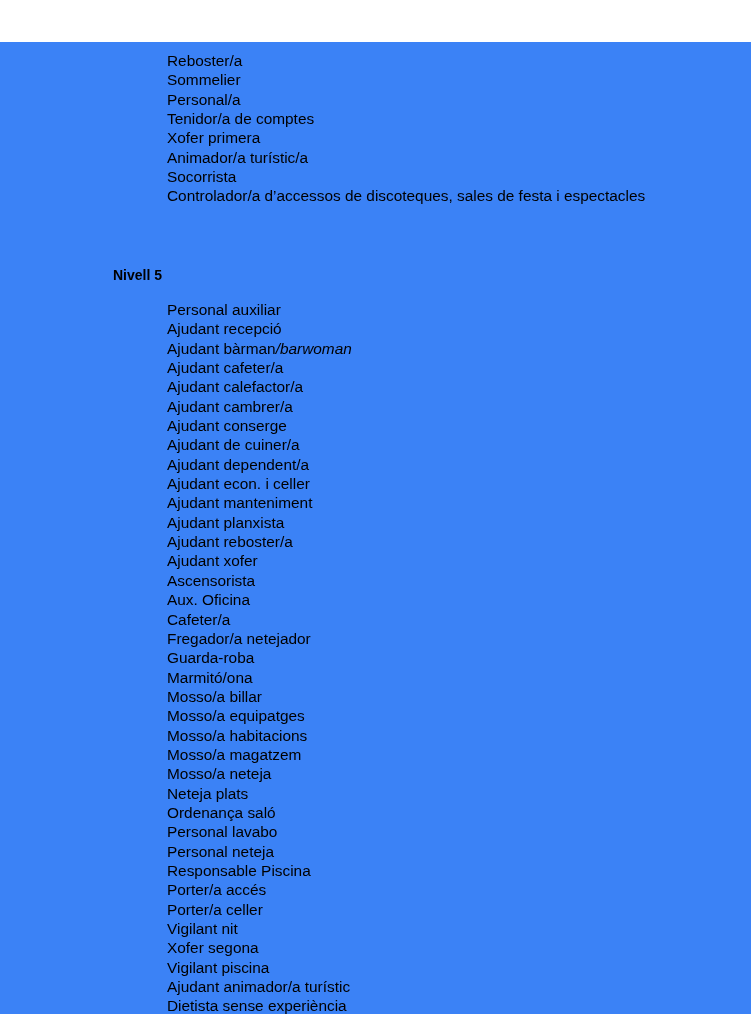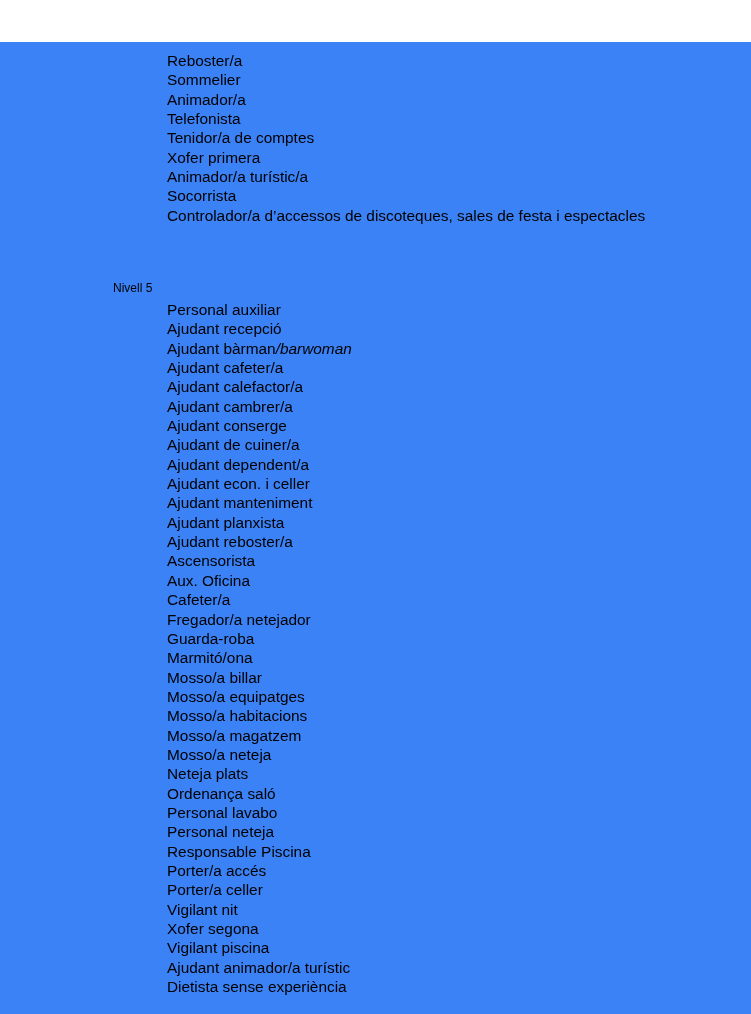--- a/index.html
+++ b/index.html
@@ -23,24 +23,24 @@
     position: absolute;
     white-space: nowrap;
   }
   .top-list {
     left: 167px;
     top: 9px;
   }
   .section-heading {
     position: absolute;
     left: 113px;
-    top: 237px;
+    top: 224px;
     margin: 0;
-    font-size: 12px;
-    font-weight: normal;
+    font-size: 14px;
+    font-weight: bold;
     line-height: 19.34px;
     white-space: nowrap;
   }
   .nivell5-list {
     left: 167px;
     top: 258px;
   }
   .doc-line {
     white-space: nowrap;
   }
@@ -49,22 +49,21 @@
   }
 </style>
 </head>
 <body>
 
 <div class="page">
 
   <div class="doc-list top-list">
       <div class="doc-line">Reboster/a</div>
       <div class="doc-line">Sommelier</div>
-      <div class="doc-line">Animador/a</div>
-      <div class="doc-line">Telefonista</div>
+      <div class="doc-line">Personal/a</div>
       <div class="doc-line">Tenidor/a de comptes</div>
       <div class="doc-line">Xofer primera</div>
       <div class="doc-line">Animador/a turístic/a</div>
       <div class="doc-line">Socorrista</div>
       <div class="doc-line">Controlador/a d’accessos de discoteques, sales de festa i espectacles</div>
     </div>
 
   <h2 class="section-heading">Nivell 5</h2>
 
   <div class="doc-list nivell5-list">
@@ -74,20 +73,21 @@
       <div class="doc-line">Ajudant cafeter/a</div>
       <div class="doc-line">Ajudant calefactor/a</div>
       <div class="doc-line">Ajudant cambrer/a</div>
       <div class="doc-line">Ajudant conserge</div>
       <div class="doc-line">Ajudant de cuiner/a</div>
       <div class="doc-line">Ajudant dependent/a</div>
       <div class="doc-line">Ajudant econ. i celler</div>
       <div class="doc-line">Ajudant manteniment</div>
       <div class="doc-line">Ajudant planxista</div>
       <div class="doc-line">Ajudant reboster/a</div>
+      <div class="doc-line">Ajudant xofer</div>
       <div class="doc-line">Ascensorista</div>
       <div class="doc-line">Aux. Oficina</div>
       <div class="doc-line">Cafeter/a</div>
       <div class="doc-line">Fregador/a netejador</div>
       <div class="doc-line">Guarda-roba</div>
       <div class="doc-line">Marmitó/ona</div>
       <div class="doc-line">Mosso/a billar</div>
       <div class="doc-line">Mosso/a equipatges</div>
       <div class="doc-line">Mosso/a habitacions</div>
       <div class="doc-line">Mosso/a magatzem</div>

